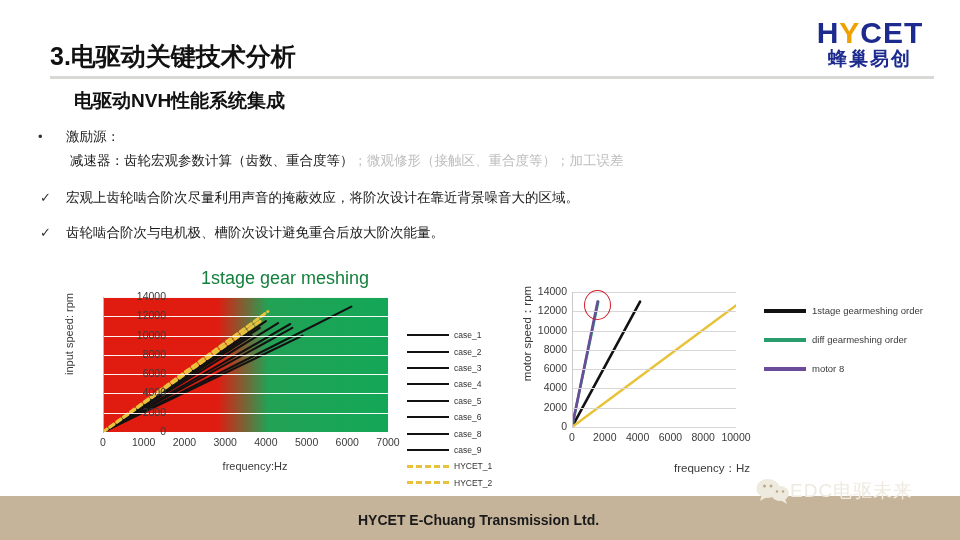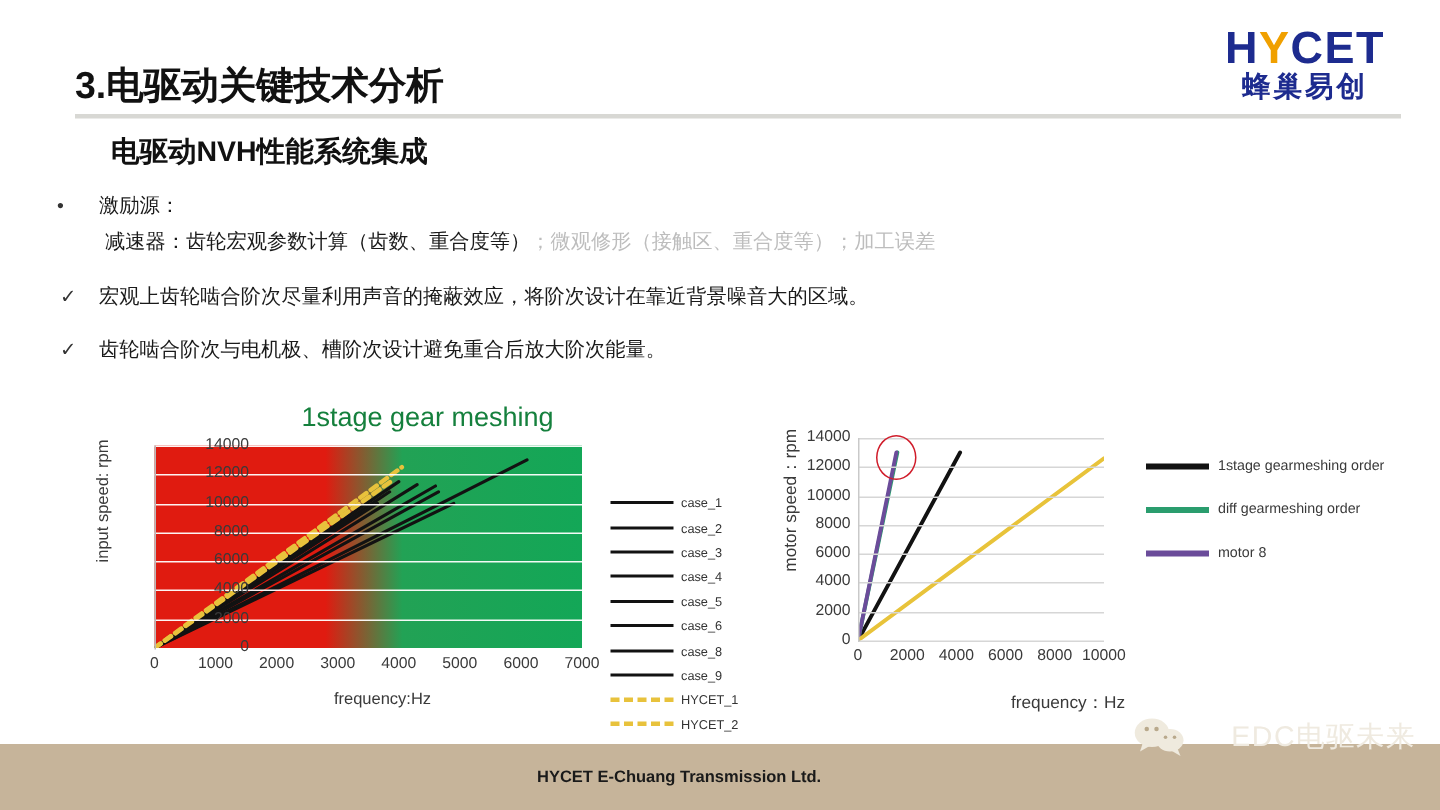--- a/index.html
+++ b/index.html
@@ -69,22 +69,22 @@
   .xtickR{position:absolute;top:153px;width:40px;text-align:center;font-size:10.5px;color:#3a3a3a;}
   .axisR{position:absolute;left:60px;top:14px;width:1px;height:136px;background:#c9c9c9;}
   .legR{position:absolute;left:252px;top:18px;width:180px;}
   .legR .row{height:29px;display:flex;align-items:center;}
   .legR .sw{width:42px;height:0;border-top:4px solid #121212;margin-right:6px;}
   .legR .lb{font-size:9.5px;color:#3a3a3a;white-space:nowrap;}
   .circ{position:absolute;border:1.8px solid #d01c2a;border-radius:50%;}
 
   
   .footer{position:absolute;left:0;bottom:0;width:960px;height:44px;background:#c6b49a;}
-  .footer-txt{position:absolute;left:358px;top:512px;font-size:11px;font-weight:bold;color:#1a1a1a;}
-  .wx{position:absolute;left:756px;top:474px;width:188px;height:34px;display:flex;align-items:center;justify-content:space-between;}
+  .footer-txt{position:absolute;left:358px;top:512px;font-size:14px;font-weight:bold;color:#1a1a1a;}
+  .wx{position:absolute;left:756px;top:474px;width:188px;height:34px;display:flex;align-items:center;}
   .wx-txt{font-size:19px;color:#efeae0;letter-spacing:1px;}
   svg{display:block;}
 </style>
 </head>
 <body>
 
 <div class="slide">
 
   <div class="logo">
     <div class="logo-top">

